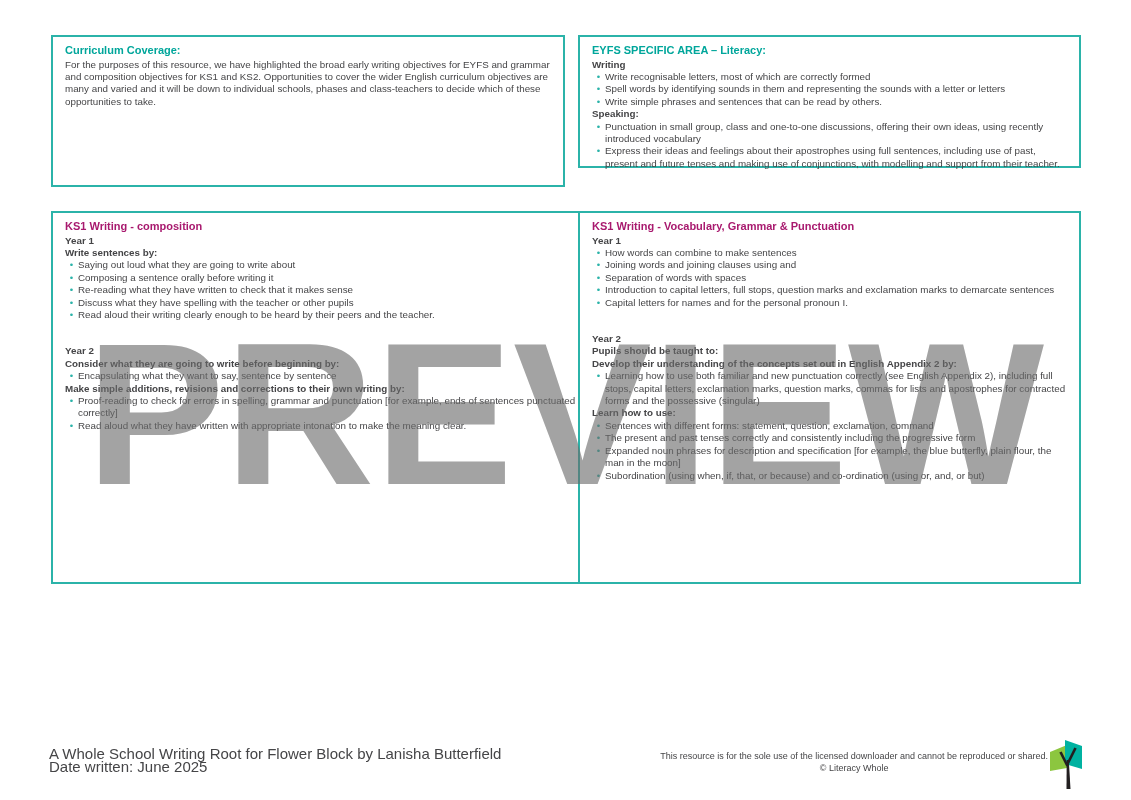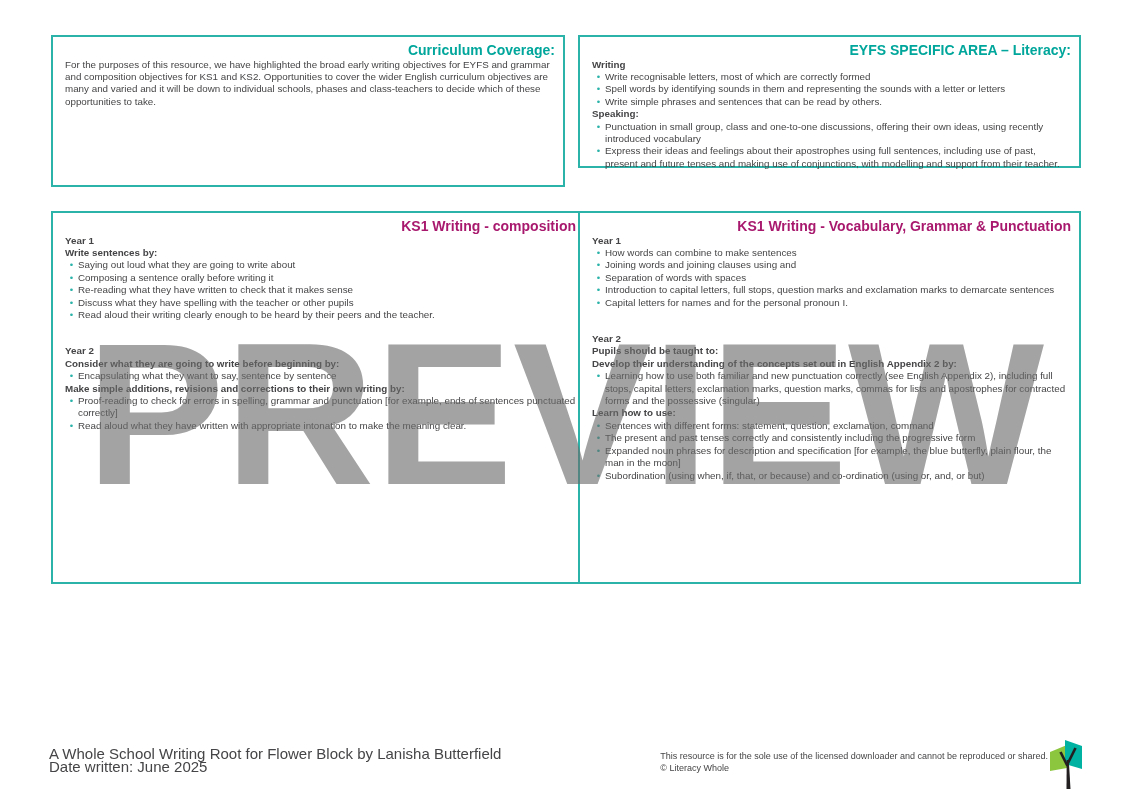--- a/index.html
+++ b/index.html
@@ -18,24 +18,23 @@
     background: #fff;
     padding: 7px 8px 6px 12px;
   }
   .box-tl { left: 51px;  top: 35px;  width: 514px; height: 152px; }
   .box-tr { left: 578px; top: 35px;  width: 503px; height: 133px; }
   .box-bl { left: 51px;  top: 211px; width: 535px; height: 373px; }
   .box-br { left: 578px; top: 211px; width: 503px; height: 373px; }
 
   .title {
     margin: 0 0 2px 0;
-    font-size: 14px;
+    font-size: 11px;
     line-height: 12.6px;
     font-weight: bold;
-    text-align: right;
   }
   .title.teal    { color: var(--heading_teal, #00a69b); }
   .title.magenta { color: var(--heading_magenta, #a8196e); }
 
   .para, .line {
     font-size: 9.8px;
     line-height: 12.4px;
     color: var(--body_text, #454547);
     margin: 0;
   }
@@ -54,21 +53,21 @@
     pointer-events: none;
   }
 
   .footer-left {
     position: absolute; left: 49px; top: 748px;
     font-size: 15px; line-height: 12.5px;
     color: var(--body_text, #454547);
   }
   .footer-right {
     position: absolute; right: 83px; top: 750px;
-    text-align: left;
+    text-align: center;
     font-size: 9px; line-height: 12px;
     color: var(--body_text, #454547);
   }
   .logo {
     position: absolute; left: 1049px; top: 738px;
     width: 34px; height: 52px;
   }
 </style>
 </head>
 <body>

